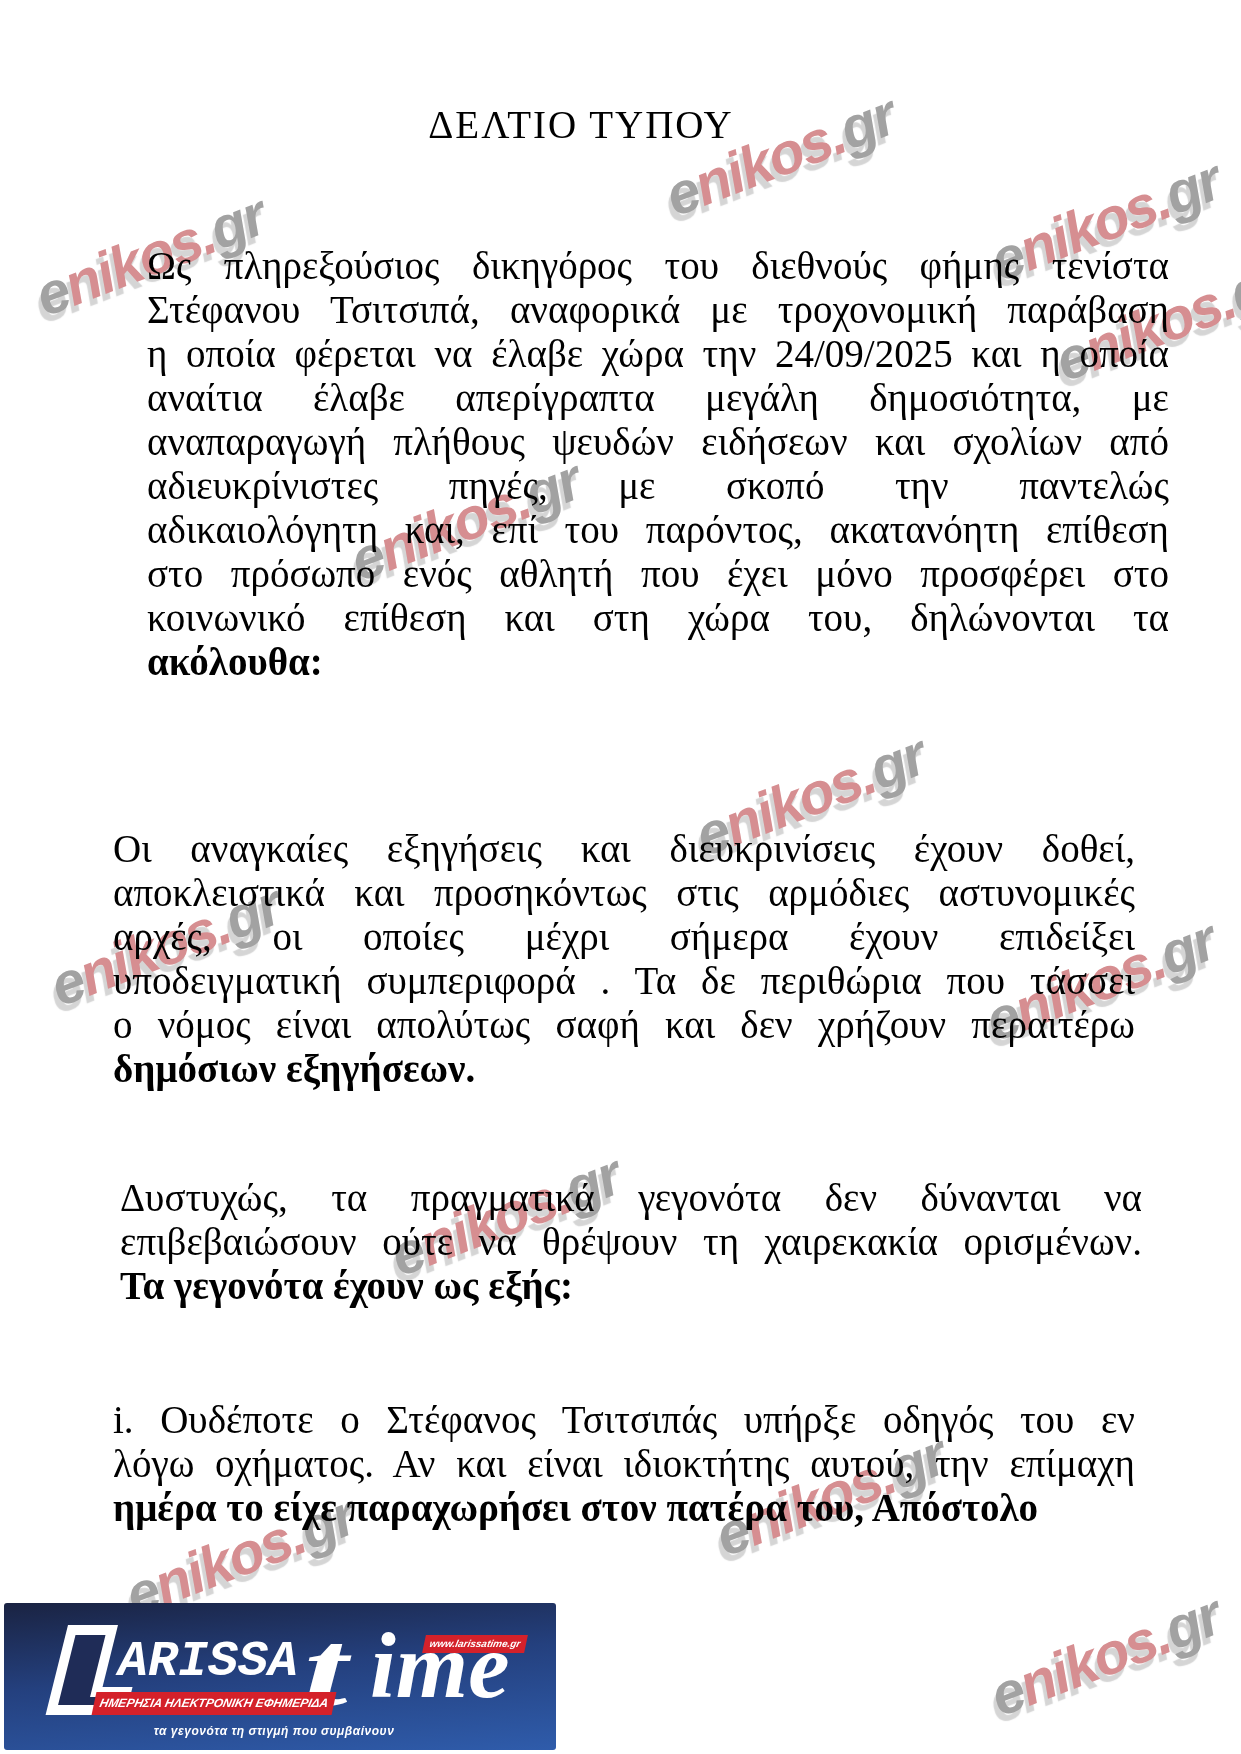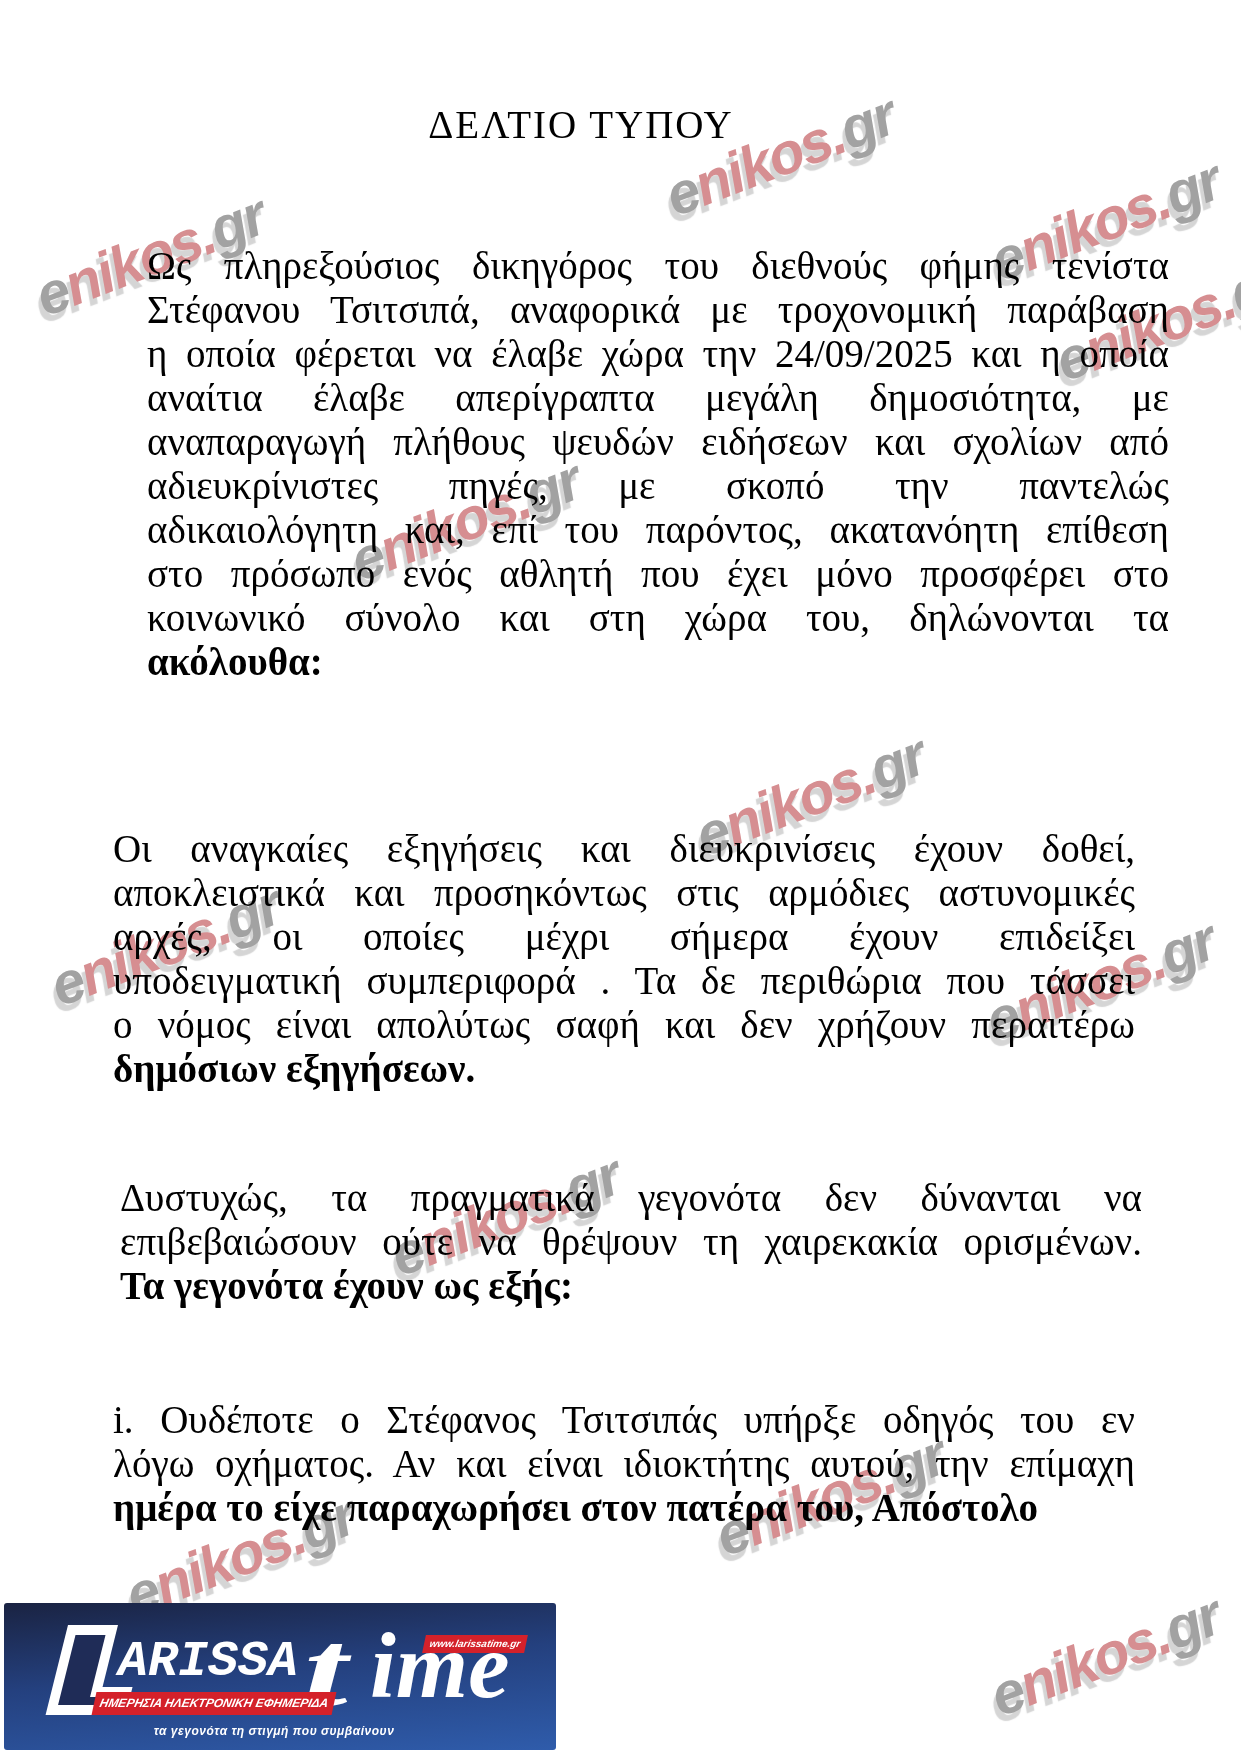--- a/index.html
+++ b/index.html
@@ -89,21 +89,21 @@
 <div id="doc-body">
     <div class="para" style="top: 244px; margin-left: 34px;">
       <div class="line">Ως πληρεξούσιος δικηγόρος του διεθνούς φήμης τενίστα</div>
       <div class="line">Στέφανου Τσιτσιπά, αναφορικά με τροχονομική παράβαση</div>
       <div class="line">η οποία φέρεται να έλαβε χώρα την 24/09/2025 και η οποία</div>
       <div class="line">αναίτια έλαβε απερίγραπτα μεγάλη δημοσιότητα, με</div>
       <div class="line">αναπαραγωγή πλήθους ψευδών ειδήσεων και σχολίων από</div>
       <div class="line">αδιευκρίνιστες πηγές, με σκοπό την παντελώς</div>
       <div class="line">αδικαιολόγητη και, επί του παρόντος, ακατανόητη επίθεση</div>
       <div class="line">στο πρόσωπο ενός αθλητή που έχει μόνο προσφέρει στο</div>
-      <div class="line">κοινωνικό σύνολο και στη χώρα του, δηλώνονται τα</div>
+      <div class="line">κοινωνικό επίθεση και στη χώρα του, δηλώνονται τα</div>
       <div class="line last">ακόλουθα:</div>
     </div>
     <div class="para" style="top: 827px;">
       <div class="line">Οι αναγκαίες εξηγήσεις και διευκρινίσεις έχουν δοθεί,</div>
       <div class="line">αποκλειστικά και προσηκόντως στις αρμόδιες αστυνομικές</div>
       <div class="line">αρχές, οι οποίες μέχρι σήμερα έχουν επιδείξει</div>
       <div class="line">υποδειγματική συμπεριφορά . Τα δε περιθώρια που τάσσει</div>
       <div class="line">ο νόμος είναι απολύτως σαφή και δεν χρήζουν περαιτέρω</div>
       <div class="line last">δημόσιων εξηγήσεων.</div>
     </div>

